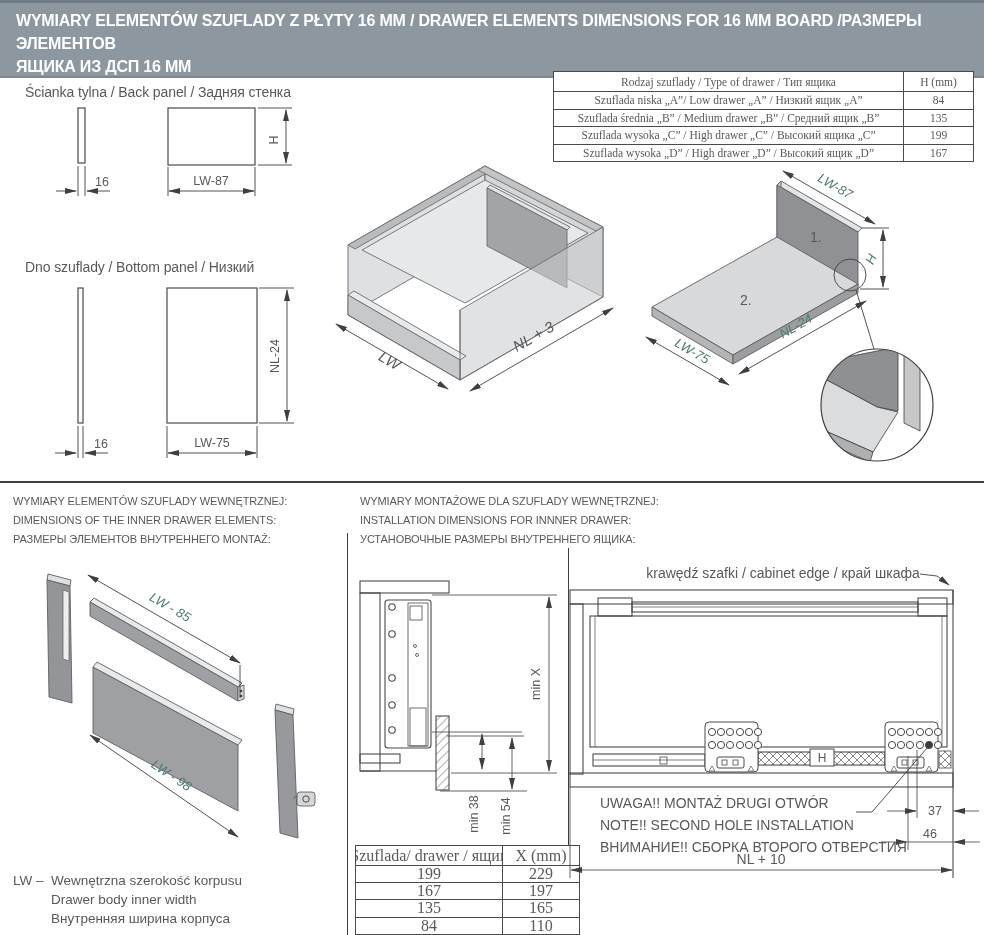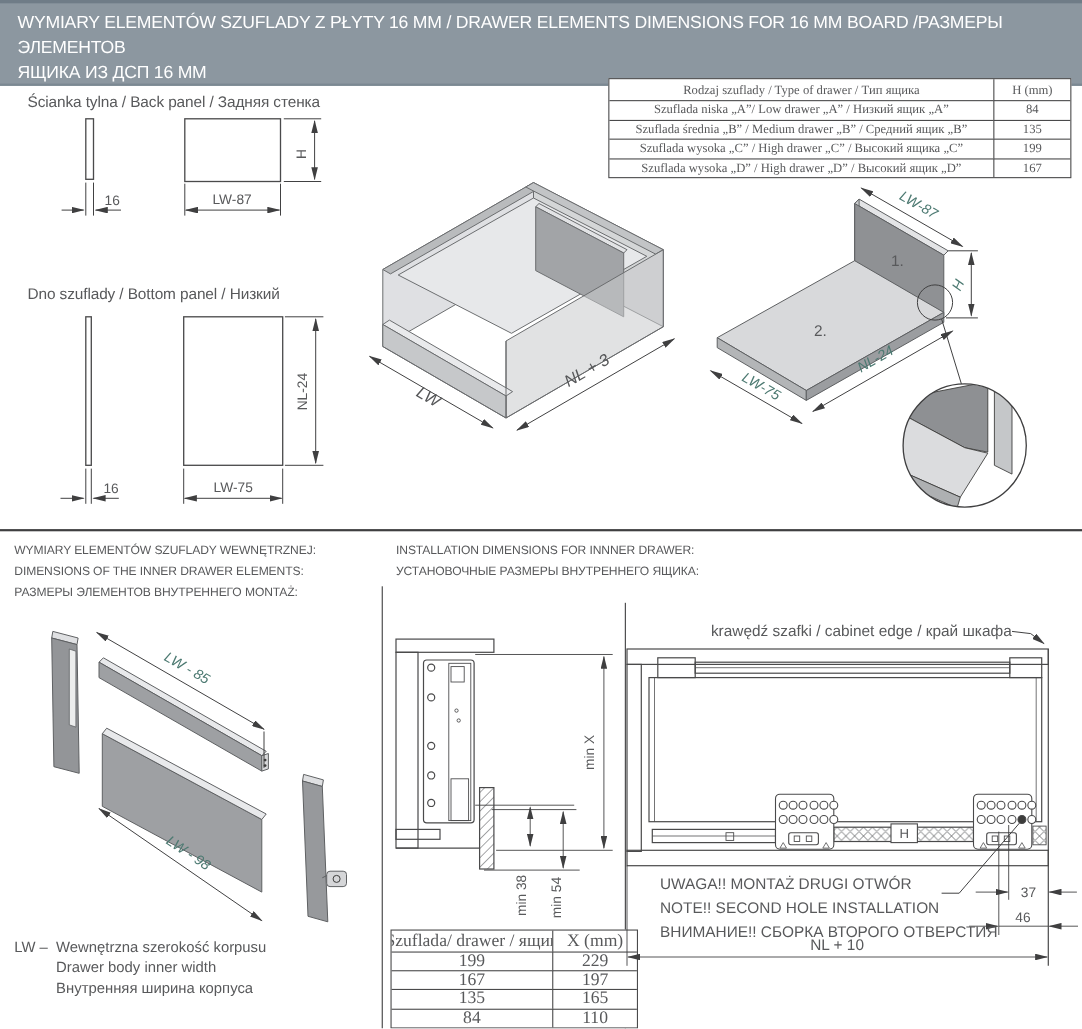--- a/index.html
+++ b/index.html
@@ -1,24 +1,24 @@
 <!DOCTYPE html>
 <html><head>
 <meta charset="utf-8">
 <style>
   html,body{margin:0;padding:0;}
   body{width:984px;height:935px;position:relative;overflow:hidden;background:#ffffff;
        font-family:"Liberation Sans",sans-serif;color:#58595b;}
   .titlebar{position:absolute;left:0;top:0;width:984px;height:78px;background:#8c97a0;
             border-top:3px solid #6f7c87;border-bottom:2px solid #7b8892;box-sizing:border-box;
-            color:#ffffff;padding:6px 0 0 16px;font-size:16px;line-height:23px;letter-spacing:-0.2px;}
+            color:#ffffff;padding:6px 0 0 16px;font-size:16px;line-height:23px;letter-spacing:-0.2px;font-weight:bold;}
   .abs{position:absolute;}
   .label{position:absolute;font-size:14px;color:#58595b;letter-spacing:-0.1px;white-space:nowrap;text-align:center;}
   .sechead{position:absolute;font-size:11px;line-height:19px;color:#58595b;letter-spacing:-0.1px;white-space:nowrap;}
-  .lwnote{position:absolute;font-size:13.5px;line-height:19px;color:#58595b;white-space:nowrap;}
+  .lwnote{position:absolute;font-size:13.5px;line-height:19px;color:#58595b;white-space:nowrap;margin-top:20px;}
   .lwnote .term{display:inline-block;width:38px;vertical-align:top;}
   .lwnote .lines{display:inline-block;vertical-align:top;}
   .lwnote .lines span{display:block;}
   .dtable{position:absolute;display:grid;border:1.4px solid #4a4a4b;color:#58595b;background:#fff;}
   .dc{border-left:1px solid #4a4a4b;border-top:1px solid #4a4a4b;display:flex;align-items:center;
       justify-content:center;padding:0 3px;box-sizing:border-box;white-space:nowrap;overflow:hidden;font-family:Liberation Serif, serif;}
   .dc.c0{border-left:none;}
   .dc.r0{border-top:none;}
   .t1{font-size:11.5px;}
   .t2{font-size:16px;}
@@ -196,20 +196,21 @@
 <div class="hline" style="left:347px;top:533px;width:1.2px;height:402px"></div>
 <div class="hline" style="left:568px;top:548px;width:1.2px;height:387px"></div>
 
 <div class="sechead" style="left:13px;top:492px">
   <div>WYMIARY ELEMENTÓW SZUFLADY WEWNĘTRZNEJ:</div>
   <div>DIMENSIONS OF THE INNER DRAWER ELEMENTS:</div>
   <div>РАЗМЕРЫ ЭЛЕМЕНТОВ ВНУТРЕННЕГО MONTAŻ:</div>
 </div>
 
 <div class="sechead" style="left:360px;top:492px">
+  <div>WYMIARY MONTAŻOWE DLA SZUFLADY WEWNĘTRZNEJ:</div>
   <div>INSTALLATION DIMENSIONS FOR INNNER DRAWER:</div>
   <div>УСТАНОВОЧНЫЕ РАЗМЕРЫ ВНУТРЕННЕГО ЯЩИКА:</div>
 </div>
 
 <svg class="abs" style="left:30px;top:565px" width="320" height="285">
   <defs>
     <marker id="m5e" markerUnits="userSpaceOnUse" markerWidth="12" markerHeight="6" refX="11" refY="3" orient="auto">
         <path d="M0,0 L12,3 L0,6 Z" fill="#3f3f40"></path>
       </marker>
     <marker id="m5s" markerUnits="userSpaceOnUse" markerWidth="12" markerHeight="6" refX="1" refY="3" orient="auto">

